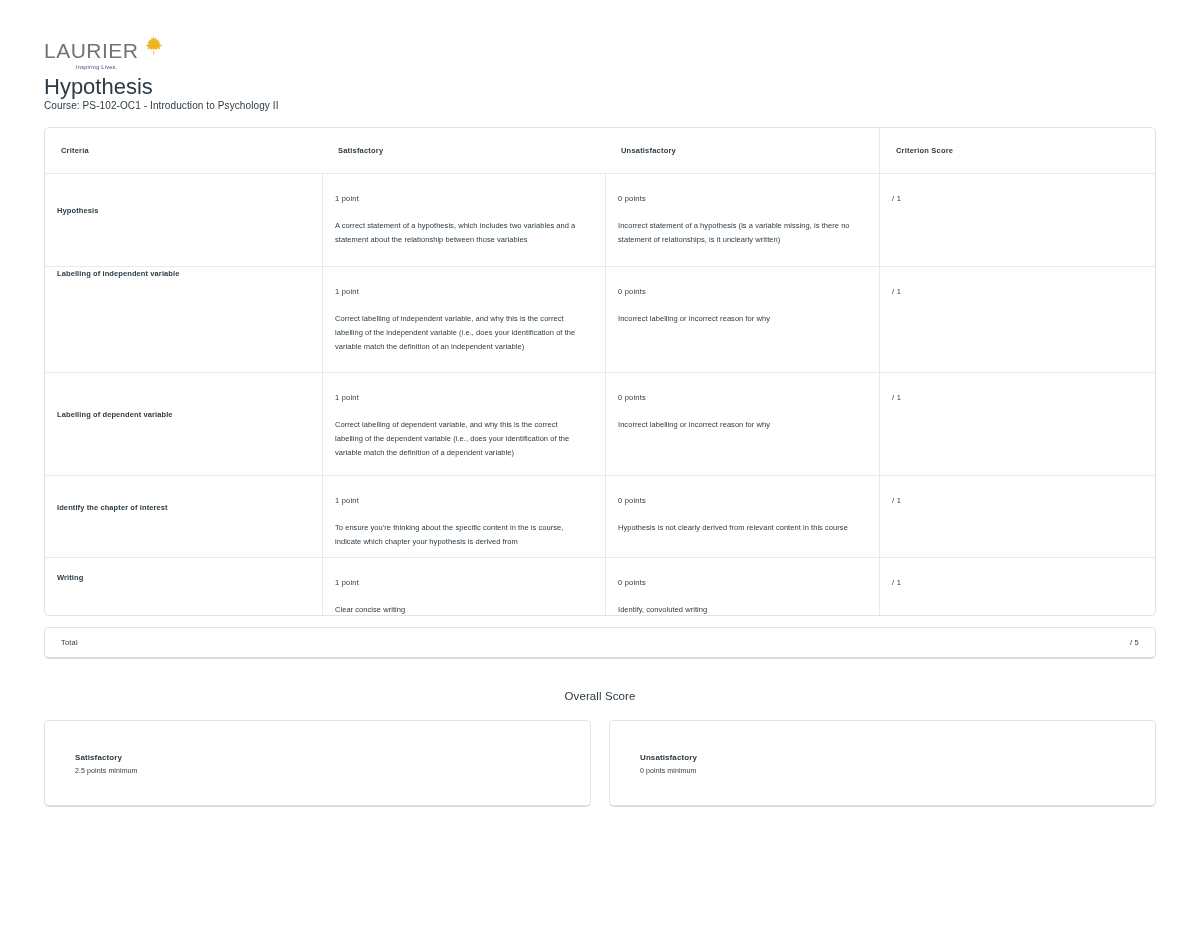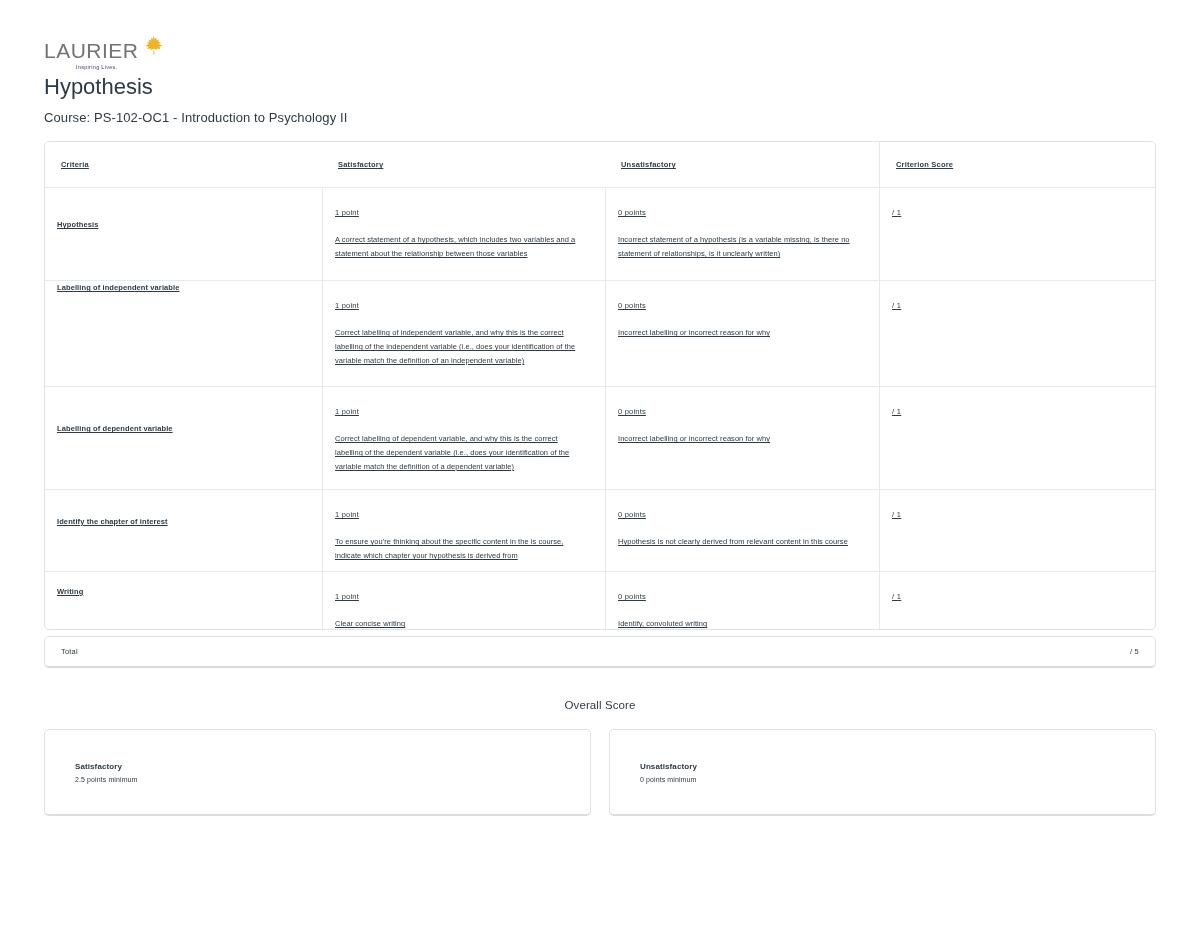--- a/index.html
+++ b/index.html
@@ -53,34 +53,33 @@
 
   
   .doc-title {
     font-size: 22px;
     font-weight: 400;
     color: #2d3b45;
     margin: 14px 0 0 0;
     line-height: 1.2;
   }
   .doc-subtitle {
-    font-size: 13px;
-    color: #2d3b45;
-    margin: 10px 0 0 0;
+    font-size: 10px;
+    color: #2d3b45;
+    margin: 0 0 0 0;
     letter-spacing: 0.1px;
   }
 
   
   .rubric {
     margin-top: 16px;
     border: 1px solid #dfe3e8;
     border-radius: 5px;
     background: #fff;
     overflow: hidden;
-    text-decoration: underline;
   }
   .rubric-row {
     display: flex;
     border-bottom: 1px solid #e6eaee;
   }
   .rubric-row:last-child { border-bottom: none; }
 
   .col-criteria   { width: 277px; flex: none; }
   .col-sat        { width: 283px; flex: none; }
   .col-unsat      { width: 274px; flex: none; }
@@ -138,21 +137,21 @@
     max-width: 252px;
   }
   .score-val {
     font-size: 7.5px;
     color: #2d3b45;
     letter-spacing: 0.3px;
   }
 
   
   .total-box {
-    margin-top: 6px;
+    margin-top: 11px;
     border: 1px solid #dfe3e8;
     border-bottom: 2px solid #d6dbe0;
     border-radius: 5px;
     height: 32px;
     display: flex;
     align-items: center;
     justify-content: space-between;
     padding: 0 16px;
     background: #fff;
   }

